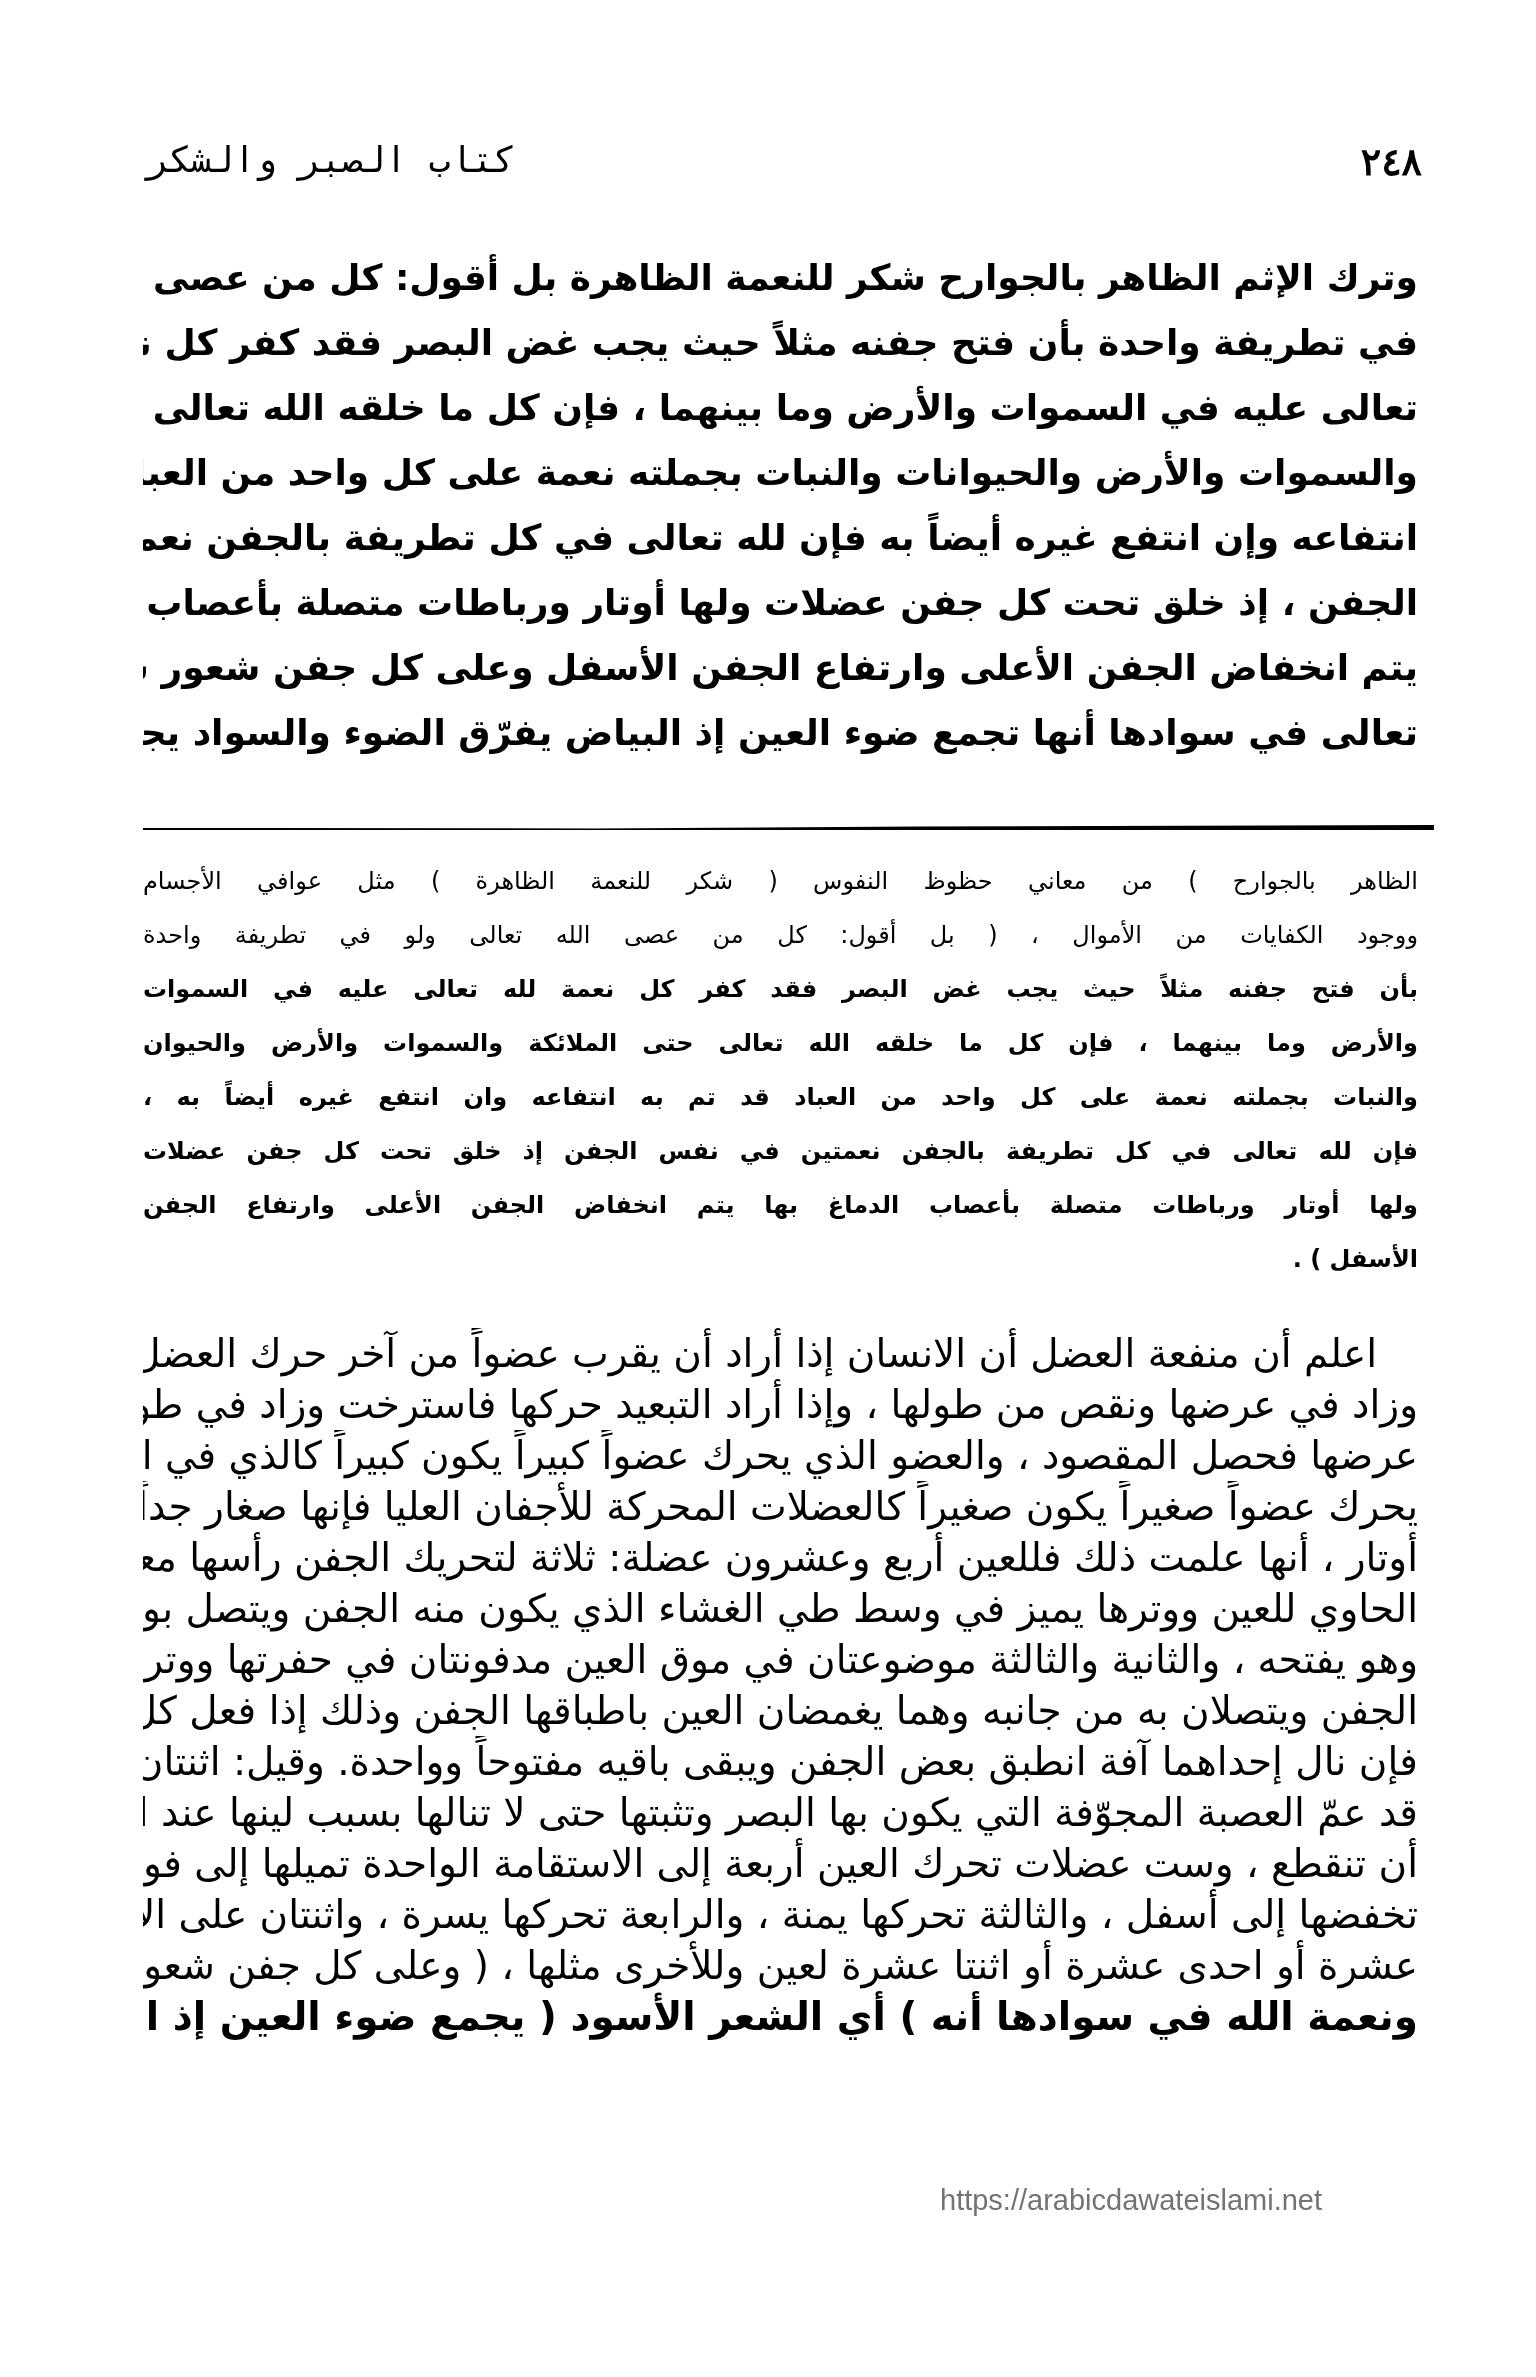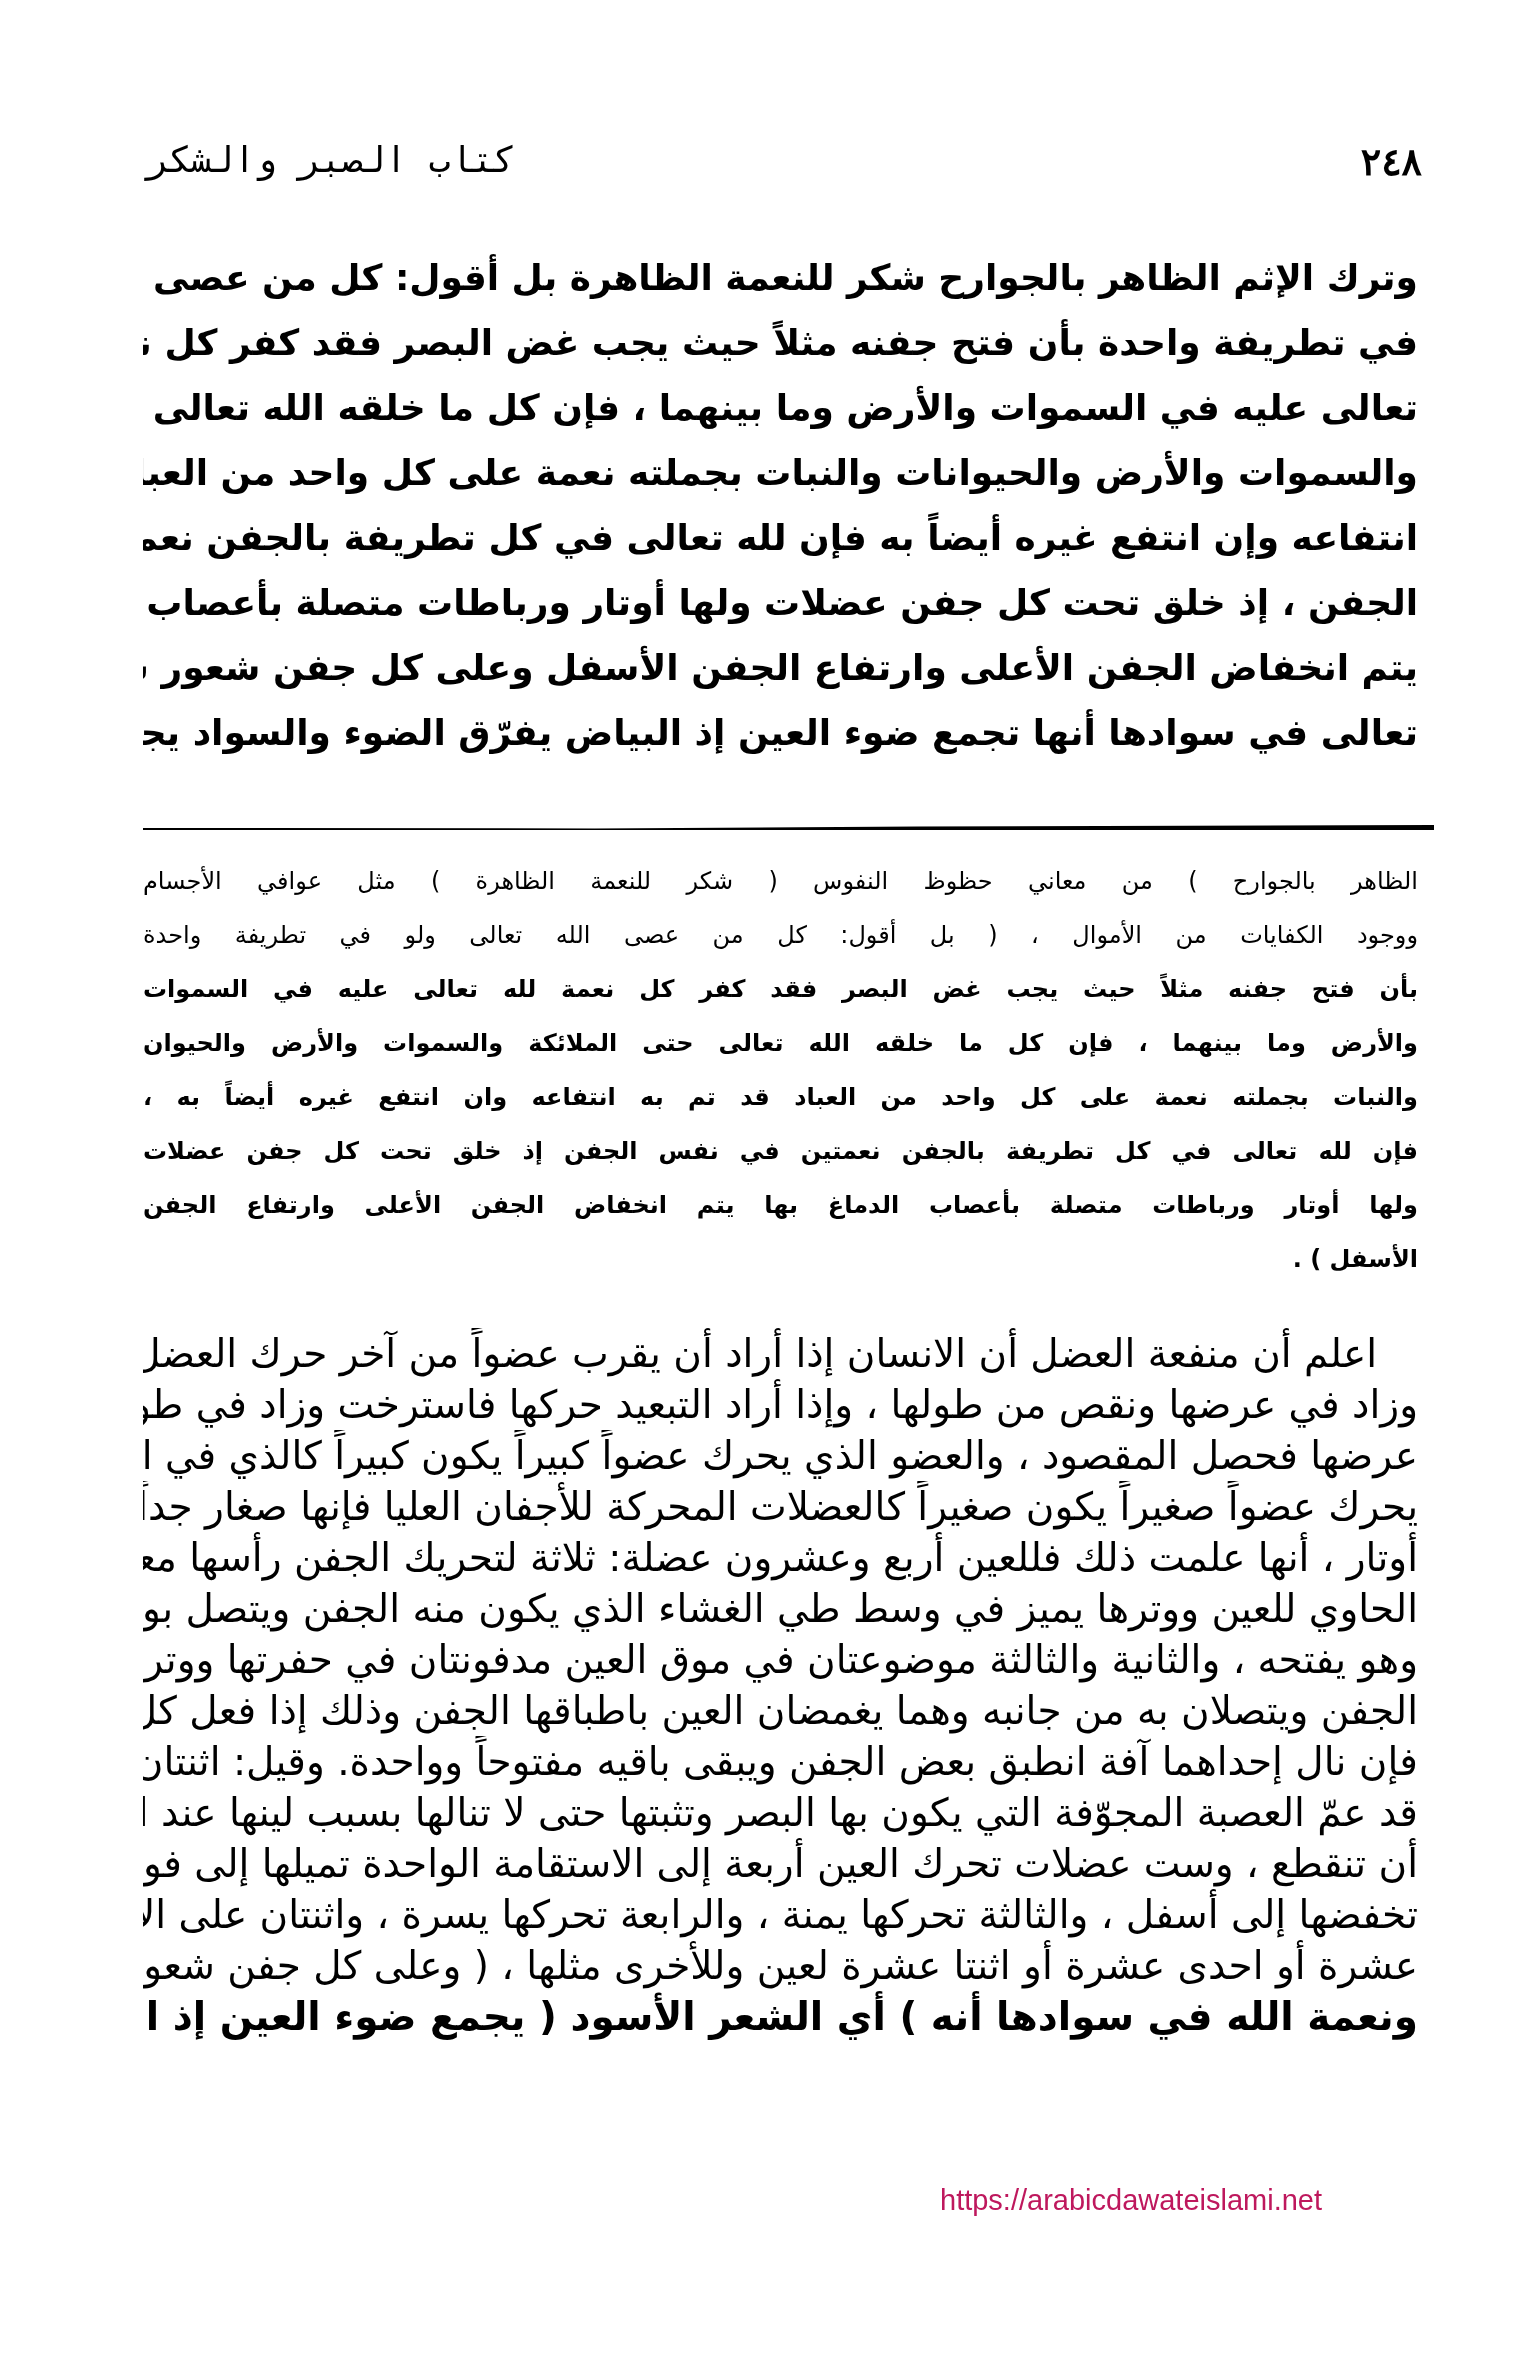--- a/index.html
+++ b/index.html
@@ -43,21 +43,21 @@
     .commentary .line.last { text-align-last: right; }
     .explanation { top: 1328px; }
     .explanation .line {
       height: 51px; line-height: 51px; font-size: 39px;
       font-family: "DejaVu Sans", sans-serif;
     }
     .explanation .line.first { padding-right: 41px; }
     .explanation .line.bold { font-weight: bold; }
     .watermark {
       position: absolute; left: 940px; top: 2184px; width: 458px;
-      font-size: 29px; color: #be185d; font-family: "Liberation Sans", sans-serif;
+      font-size: 29px; color: #737373; font-family: "Liberation Sans", sans-serif;
       direction: ltr;
     }
   </style>
 </head>
 <body>
 
 <div class="page-header">
   <span class="page-number">٢٤٨</span>
   <span class="running-title">كتاب الصبر والشكر</span>
 </div>

